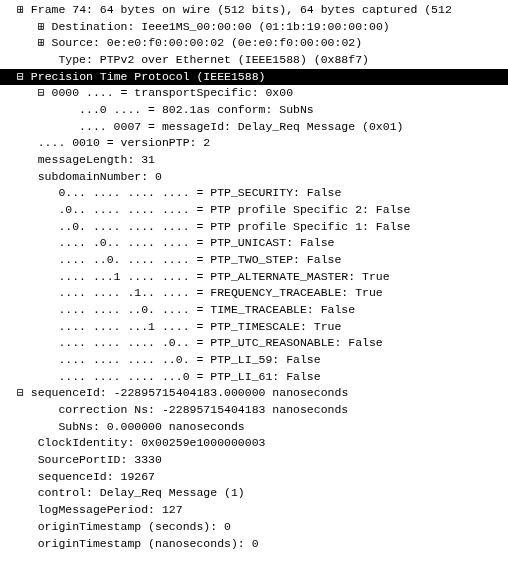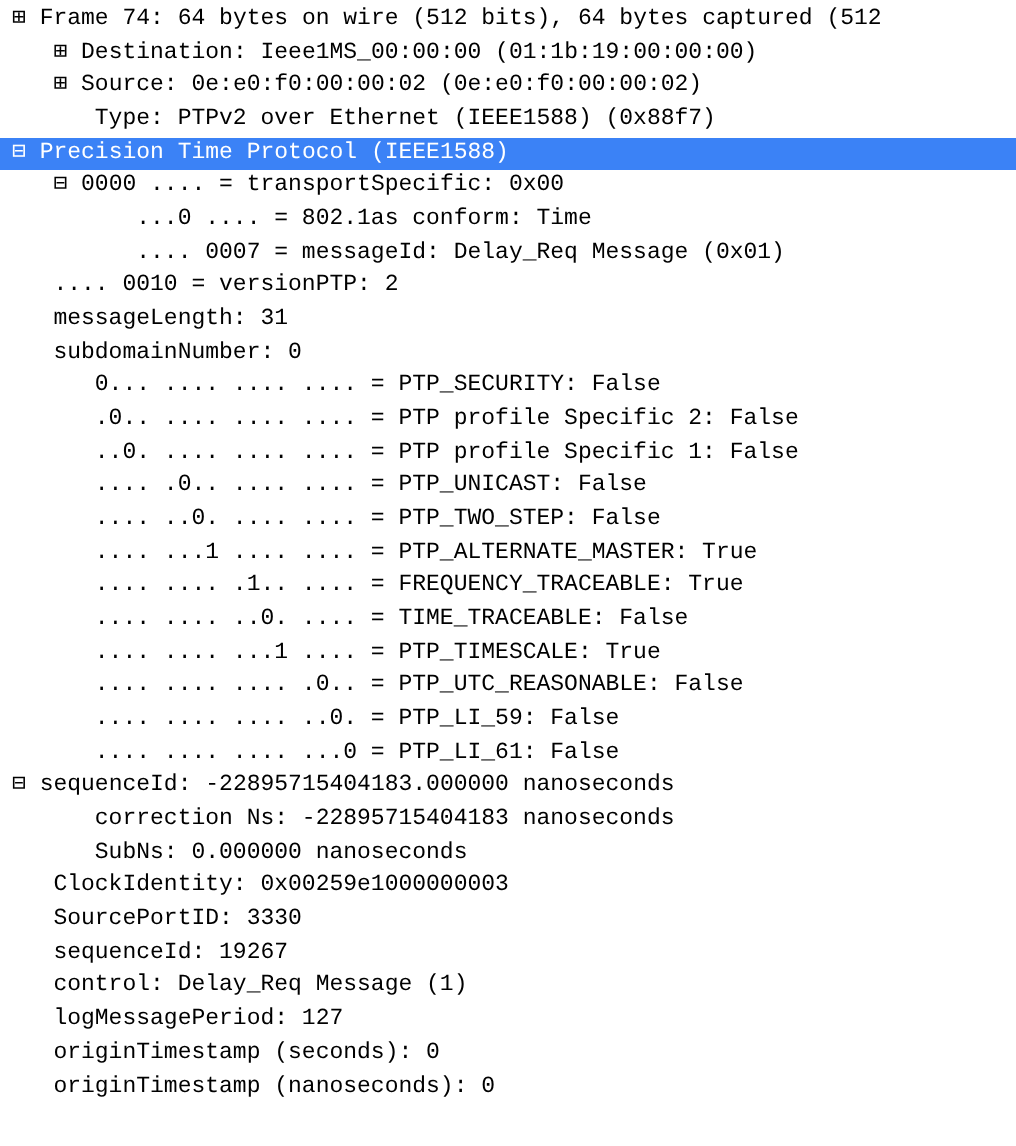--- a/index.html
+++ b/index.html
@@ -16,39 +16,39 @@
       color: #000000;
       overflow-x: hidden;
     }
     .packet-tree {
       width: 100%;
       padding: 2px 0;
     }
     .tree-line {
       display: block;
       white-space: pre;
-      padding: 0px 6px;
+      padding: 0px 17px;
       line-height: 1.45;
     }
     .tree-line.selected {
-      background-color: #3b82f6;
+      background-color: #000000;
       color: #ffffff;
     }
   </style>
 </head>
 <body>
 
 <div class="packet-tree">
 <span class="tree-line">⊞ Frame 74: 64 bytes on wire (512 bits), 64 bytes captured (512</span>
     <span class="tree-line">   ⊞ Destination: Ieee1MS_00:00:00 (01:1b:19:00:00:00)</span>
     <span class="tree-line">   ⊞ Source: 0e:e0:f0:00:00:02 (0e:e0:f0:00:00:02)</span>
     <span class="tree-line">      Type: PTPv2 over Ethernet (IEEE1588) (0x88f7)</span>
     <span class="tree-line selected">⊟ Precision Time Protocol (IEEE1588)</span>
     <span class="tree-line">   ⊟ 0000 .... = transportSpecific: 0x00</span>
-    <span class="tree-line">         ...0 .... = 802.1as conform: Time</span>
+    <span class="tree-line">         ...0 .... = 802.1as conform: SubNs</span>
     <span class="tree-line">         .... 0007 = messageId: Delay_Req Message (0x01)</span>
     <span class="tree-line">   .... 0010 = versionPTP: 2</span>
     <span class="tree-line">   messageLength: 31</span>
     <span class="tree-line">   subdomainNumber: 0</span>
     <span class="tree-line">      0... .... .... .... = PTP_SECURITY: False</span>
     <span class="tree-line">      .0.. .... .... .... = PTP profile Specific 2: False</span>
     <span class="tree-line">      ..0. .... .... .... = PTP profile Specific 1: False</span>
     <span class="tree-line">      .... .0.. .... .... = PTP_UNICAST: False</span>
     <span class="tree-line">      .... ..0. .... .... = PTP_TWO_STEP: False</span>
     <span class="tree-line">      .... ...1 .... .... = PTP_ALTERNATE_MASTER: True</span>

